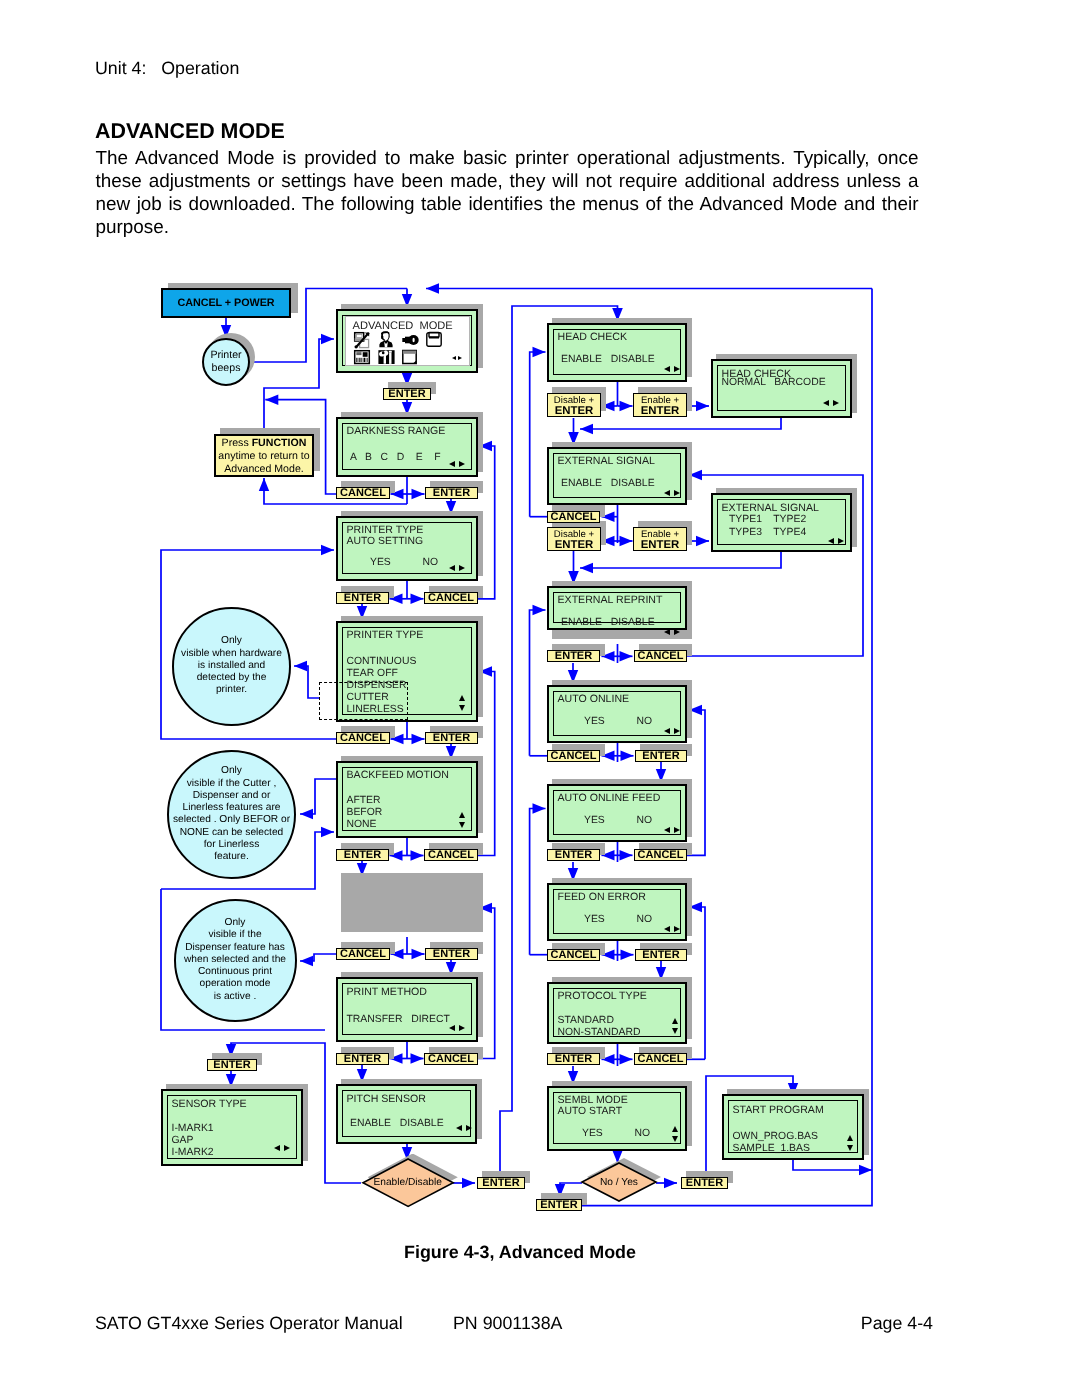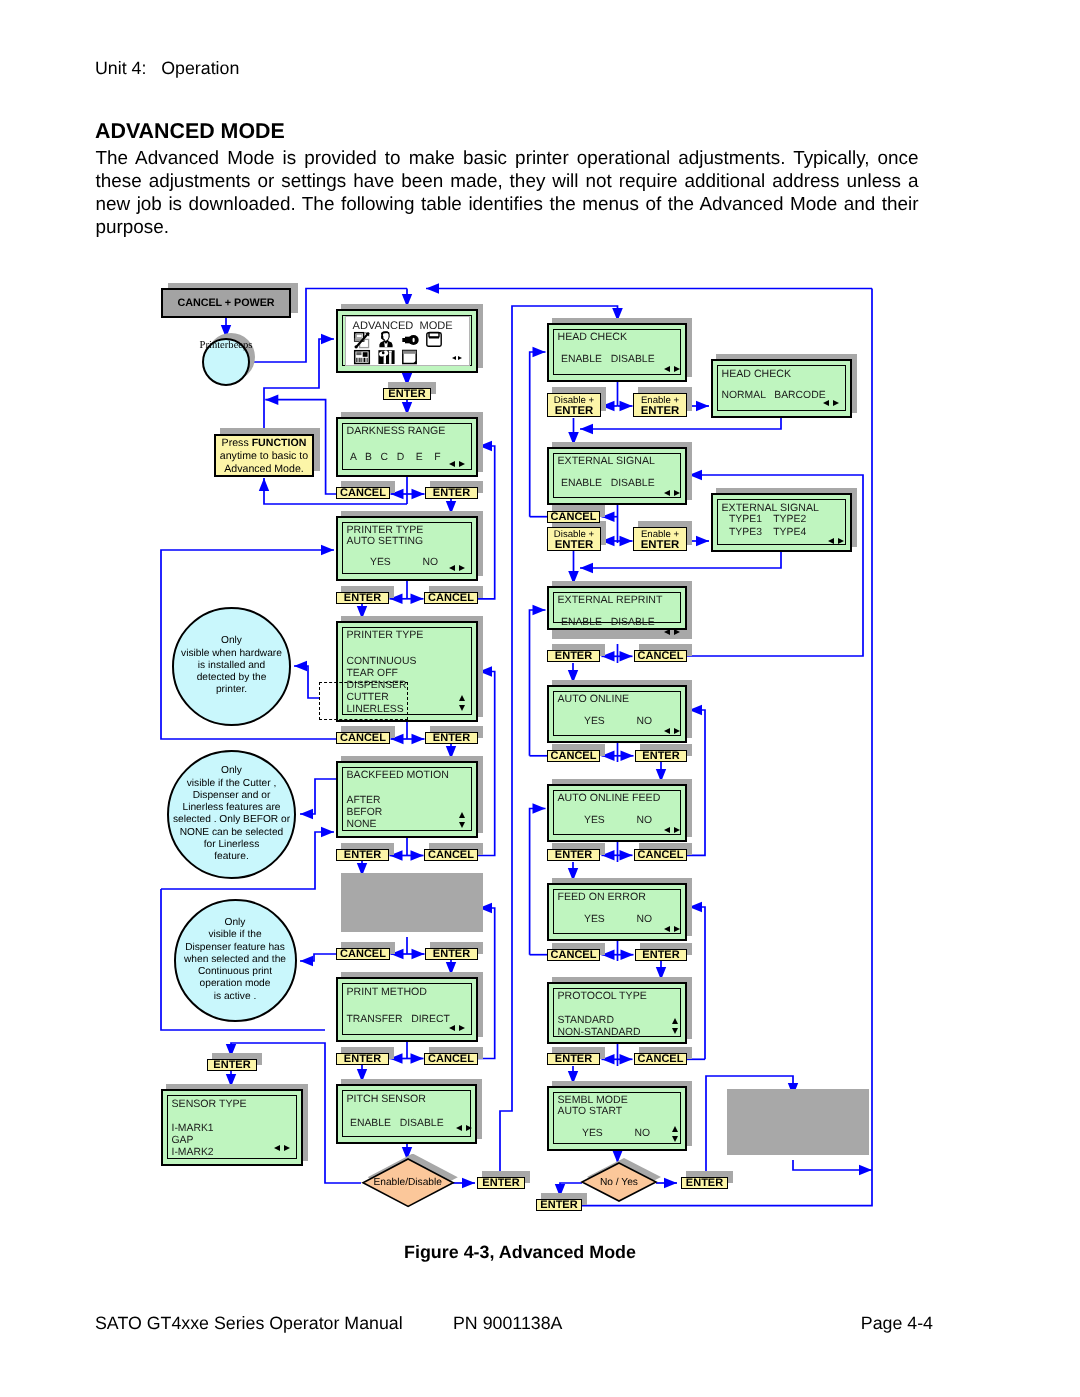--- a/index.html
+++ b/index.html
@@ -48,27 +48,27 @@
 .lcd .lrsmall::after{right:0;border-left:4px solid #000;}
 
 
 .btn{background:#fcf5a8;border:1.7px solid #000;z-index:4;text-align:center;}
 
 .btn span{font-size:11px;font-weight:bold;line-height:1;position:absolute;left:0;right:0;top:50%;transform:translateY(-50%);}
 .btn2 .l1{font-size:9.6px;font-weight:normal;top:2px;transform:none;line-height:10px;}
 .btn2 .l2{font-size:11.4px;font-weight:bold;top:11.5px;transform:none;line-height:11px;}
 
 
-.startbtn{background:#a3a3a3;border:2.4px solid #000;z-index:4;text-align:center;}
+.startbtn{background:#0ea5e9;border:2.4px solid #000;z-index:4;text-align:center;}
 
 .startbtn span{font-size:10.8px;letter-spacing:-0.05px;font-weight:bold;position:absolute;left:0;right:0;top:50%;transform:translateY(-50%);}
 
 
 .beeps{background:#c9f7fc;border:2px solid #000;border-radius:50%;z-index:4;text-align:center;
-       display:flex;justify-content:center;font-family:Liberation Serif, serif;}
+       display:flex;flex-direction:column;justify-content:center;}
 .beeps span{font-size:10.6px;line-height:12.6px;display:block;}
 
 
 
 .fnote{background:#fcf5a8;border:2px solid #000;z-index:4;text-align:center;padding-top:1px;}
 
 .fnote div{font-size:10.6px;line-height:12.8px;white-space:nowrap;}
 
 
 .note{background:#c9f7fc;border:2px solid #000;border-radius:50%;z-index:2;text-align:center;
@@ -270,21 +270,21 @@
         <span>CANCEL + POWER</span>
       </div>
 <div class="shadow" style="left:207px;top:333px;width:48px;height:48px;border-radius:50%"></div>
 <div class="beeps" style="left:202px;top:338px;width:48px;height:48px">
         <span>Printer</span>
         <span>beeps</span>
       </div>
 <div class="shadow" style="left:220px;top:428px;width:100px;height:43px"></div>
 <div class="fnote" style="left:214px;top:434px;width:100px;height:43px">
         <div><span>Press </span><b>FUNCTION</b></div>
-        <div>anytime to basic to</div>
+        <div>anytime to return to</div>
         <div>Advanced Mode.</div>
       </div>
 <div class="shadow" style="left:341px;top:304px;width:142px;height:64px"></div>
 <div class="lcd" style="left:336px;top:309px;width:142px;height:64px">
   <div class="inner"></div>
   <div class="lcdwhite"></div>
   <div class="t" style="left:14.5px;top:9.5px;font-size:11.1px">ADVANCED  MODE</div>
   <svg class="ico" style="left:16.3px;top:20.7px;width:16px;height:16px" viewBox="0 0 16 16">
 <rect x="0.7" y="0.7" width="9" height="8.3" fill="none" stroke="#000" stroke-width="1.5"></rect>
 <rect x="2.6" y="2.4" width="5.4" height="3.1" fill="#fff" stroke="#888" stroke-width="0.7"></rect>
@@ -409,21 +409,21 @@
 <div class="lcd" style="left:547px;top:323px;width:140px;height:59px">
   <div class="inner"></div>
   <div class="t" style="left:8.5px;top:7px;font-size:10.6px">HEAD CHECK</div>
   <div class="t" style="left:12px;top:30px">ENABLE   DISABLE</div>
   <div class="lr" style="left:115px;top:41px"></div>
 </div>
 <div class="shadow" style="left:716px;top:354px;width:141px;height:59px"></div>
 <div class="lcd" style="left:711px;top:359px;width:141px;height:59px">
   <div class="inner"></div>
   <div class="t" style="left:8.5px;top:8px;font-size:10.6px">HEAD CHECK</div>
-  <div class="t" style="left:8.5px;top:30px">NORMAL   BARCODE</div>
+  <div class="t" style="left:8.5px;top:17px">NORMAL   BARCODE</div>
   <div class="lr" style="left:110px;top:39px"></div>
 </div>
 <div class="shadow" style="left:552px;top:442px;width:140px;height:58px"></div>
 <div class="lcd" style="left:547px;top:447px;width:140px;height:58px">
   <div class="inner"></div>
   <div class="t" style="left:8.5px;top:7px;font-size:10.6px">EXTERNAL SIGNAL</div>
   <div class="t" style="left:12px;top:30px">ENABLE   DISABLE</div>
   <div class="lr" style="left:115px;top:41px"></div>
 </div>
 <div class="shadow" style="left:716px;top:488px;width:141px;height:59px"></div>
@@ -472,20 +472,27 @@
 </div>
 <div class="shadow" style="left:552px;top:1081px;width:140px;height:65px"></div>
 <div class="lcd" style="left:547px;top:1086px;width:140px;height:65px">
   <div class="inner"></div>
   <div class="t" style="left:8.5px;top:7px;font-size:10.6px">SEMBL MODE</div>
   <div class="t" style="left:8.5px;top:19px">AUTO START</div>
   <div class="t" style="left:33px;top:41px">YES           NO</div>
   <div class="ud" style="left:123px;top:38px"></div>
 </div>
 <div class="shadow" style="left:727px;top:1089px;width:142px;height:66px"></div>
+<div class="lcd" style="left:722px;top:1094px;width:142px;height:66px">
+  <div class="inner"></div>
+  <div class="t" style="left:8.5px;top:9px;font-size:10.6px">START PROGRAM</div>
+  <div class="t" style="left:8.5px;top:36px">OWN_PROG.BAS</div>
+  <div class="t" style="left:8.5px;top:48px">SAMPLE_1.BAS</div>
+  <div class="ud" style="left:123px;top:39px"></div>
+</div>
 <div class="shadow" style="left:388px;top:382px;width:48px;height:12px"></div>
 <div class="btn" style="left:383px;top:388px;width:48px;height:12px">
         <span>ENTER</span>
       </div>
 <div class="shadow" style="left:341px;top:481px;width:54px;height:12px"></div>
 <div class="btn" style="left:336px;top:487px;width:54px;height:12px">
         <span>CANCEL</span>
       </div>
 <div class="shadow" style="left:430px;top:481px;width:53px;height:12px"></div>
 <div class="btn" style="left:425px;top:487px;width:53px;height:12px">

